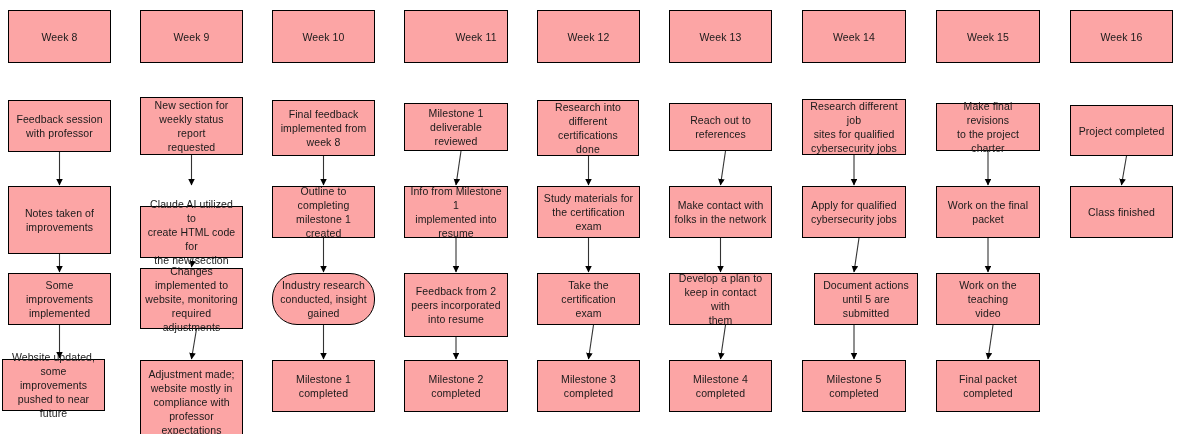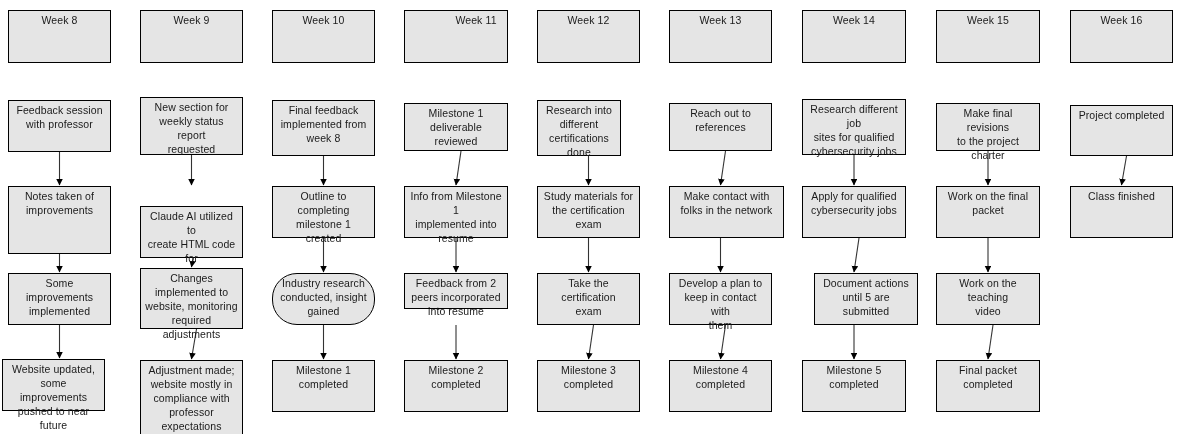--- a/index.html
+++ b/index.html
@@ -23,24 +23,24 @@
     position: absolute;
     left: 0;
     top: 0;
     width: 1182px;
     height: 434px;
     pointer-events: none;
   }
   .node {
     position: absolute;
     box-sizing: border-box;
-    background: #e5e5e5;
+    background: #fca5a5;
     border: 1px solid #000000;
     display: flex;
-    align-items: flex-start;
+    align-items: center;
     justify-content: center;
     text-align: center;
     color: #1a1a1a;
     font-size: 10.5px;
     line-height: 14px;
     padding: 2px 4px;
     letter-spacing: 0.1px;
   }
   .node.week-header {
     border-color: #000000;
@@ -162,33 +162,33 @@
       </div>
       <div class="node task-node" style="left: 404px; top: 103px; width: 104px; height: 48px;">
         <span class="label">Milestone 1
 deliverable reviewed</span>
       </div>
       <div class="node task-node" style="left: 404px; top: 186px; width: 104px; height: 52px;">
         <span class="label">Info from Milestone 1
 implemented into
 resume</span>
       </div>
-      <div class="node task-node" style="left: 404px; top: 273px; width: 104px; height: 36px;">
+      <div class="node task-node" style="left: 404px; top: 273px; width: 104px; height: 64px;">
         <span class="label">Feedback from 2
 peers incorporated
 into resume</span>
       </div>
       <div class="node task-node" style="left: 404px; top: 360px; width: 104px; height: 52px;">
         <span class="label">Milestone 2
 completed</span>
       </div>
       <div class="node week-header" style="left: 537px; top: 10px; width: 103px; height: 53px;">
         <span class="label">Week 12</span>
       </div>
-      <div class="node task-node" style="left: 537px; top: 100px; width: 84px; height: 56px;">
+      <div class="node task-node" style="left: 537px; top: 100px; width: 102px; height: 56px;">
         <span class="label">Research into
 different certifications
 done</span>
       </div>
       <div class="node task-node" style="left: 537px; top: 186px; width: 103px; height: 52px;">
         <span class="label">Study materials for
 the certification exam</span>
       </div>
       <div class="node task-node" style="left: 537px; top: 273px; width: 103px; height: 52px;">
         <span class="label">Take the certification
@@ -198,21 +198,21 @@
         <span class="label">Milestone 3
 completed</span>
       </div>
       <div class="node week-header" style="left: 669px; top: 10px; width: 103px; height: 53px;">
         <span class="label">Week 13</span>
       </div>
       <div class="node task-node" style="left: 669px; top: 103px; width: 103px; height: 48px;">
         <span class="label">Reach out to
 references</span>
       </div>
-      <div class="node task-node" style="left: 669px; top: 186px; width: 115px; height: 52px;">
+      <div class="node task-node" style="left: 669px; top: 186px; width: 103px; height: 52px;">
         <span class="label">Make contact with
 folks in the network</span>
       </div>
       <div class="node task-node" style="left: 669px; top: 273px; width: 103px; height: 52px;">
         <span class="label">Develop a plan to
 keep in contact with
 them</span>
       </div>
       <div class="node task-node" style="left: 669px; top: 360px; width: 103px; height: 52px;">
         <span class="label">Milestone 4

